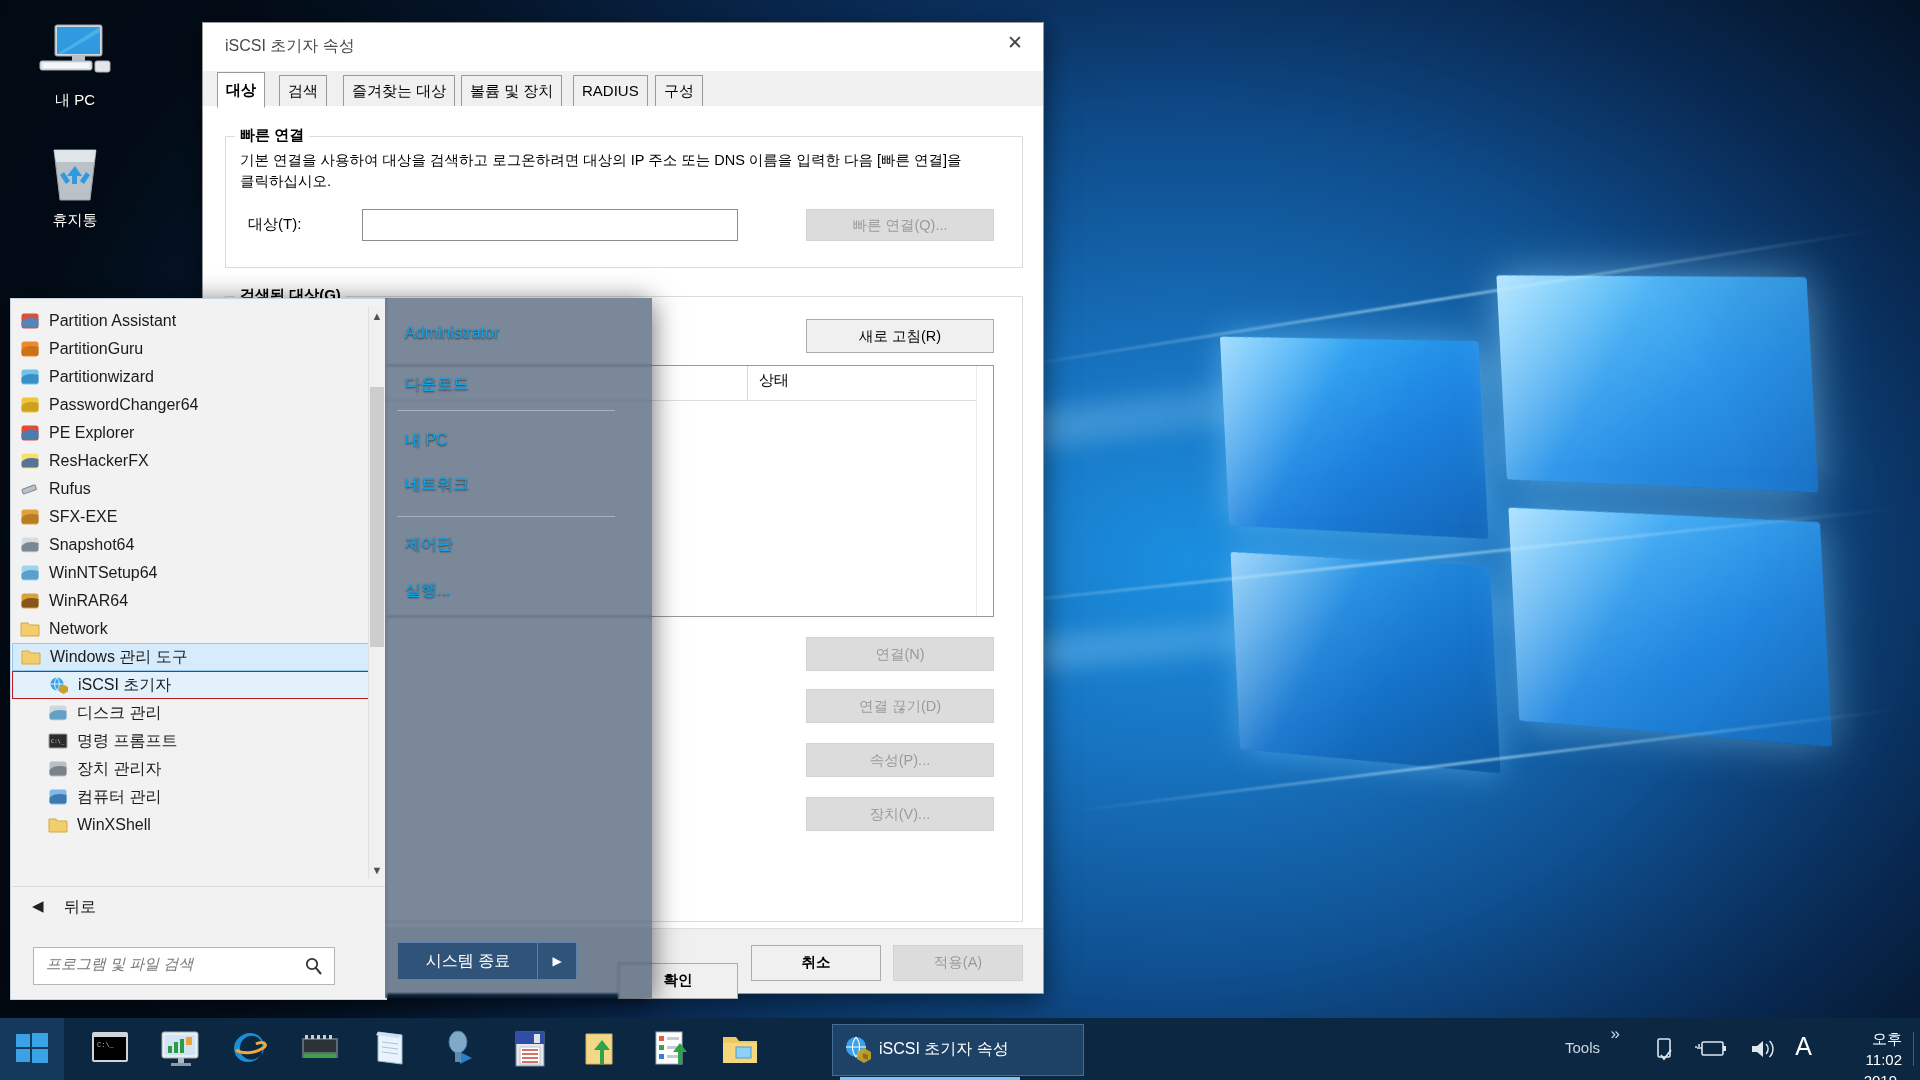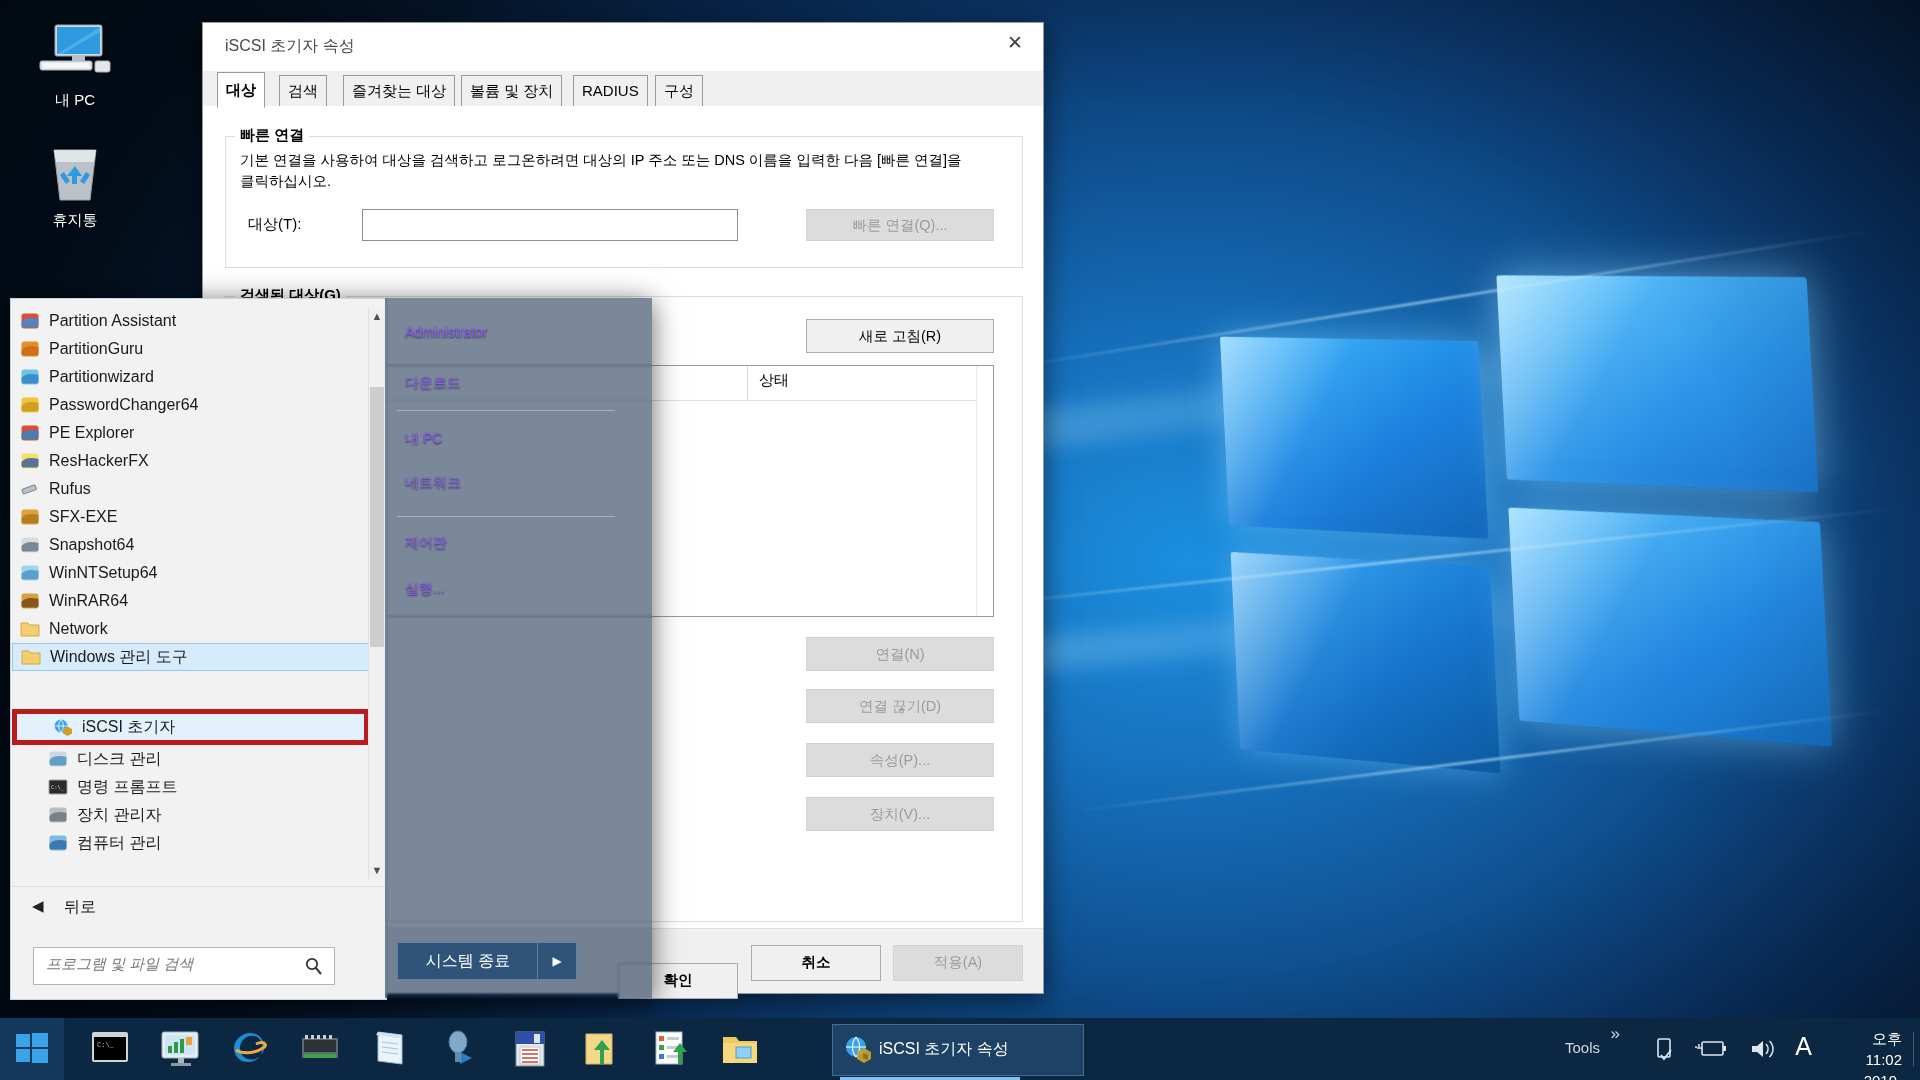--- a/index.html
+++ b/index.html
@@ -66,27 +66,27 @@
   #startmenu{position:absolute;left:10px;top:298px;width:642px;height:700px;
              box-shadow:0 4px 26px rgba(0,0,0,.6);}
   #sm-left{position:absolute;left:0;top:0;width:375px;height:100%;background:#f2f2f2;border:1px solid #c5d4e4;}
   #sm-right{position:absolute;left:375px;top:0;right:0;height:100%;background:rgba(12,38,70,.55);
             backdrop-filter:blur(1px);}
   #sm-list{position:absolute;left:1px;top:8px;right:17px;height:572px;overflow:hidden;}
   .sm-item{position:relative;height:28px;line-height:28px;font-size:16px;color:#1a1a1a;padding-left:8px;white-space:nowrap;}
   .sm-item .ico{display:inline-block;width:22px;height:20px;vertical-align:-4px;margin-right:7px;position:relative;}
   .sm-item.indent{padding-left:36px;}
   .sm-item.hl{background:#d6ebfb;border:1px solid #98c9ec;height:26px;line-height:26px;}
-  .sm-item.hl2{background:#e2f1fc;border:5px solid #b91c1c;height:26px;line-height:26px;margin-top:38px;}
+  .sm-item.hl2{background:#e2f1fc;border:1px solid #b91c1c;height:26px;line-height:26px;}
   #sm-scroll{position:absolute;right:1px;top:8px;width:16px;height:572px;background:#f0f0f0;border-left:1px solid #e0e0e0;}
   .sb-arrow{position:absolute;left:0;width:16px;height:18px;text-align:center;font-size:11px;color:#505050;line-height:18px;}
   #sb-thumb{position:absolute;left:1px;width:14px;background:#cdcdcd;}
   #sm-back{position:absolute;left:1px;bottom:68px;right:1px;height:44px;border-top:1px solid #dcdcdc;}
   #sm-search{position:absolute;left:22px;bottom:14px;width:300px;height:36px;border:1px solid #b5b5b5;background:#fff;}
-  .sm-r-item{position:absolute;left:20px;color:#8b5cf6;font-size:14px;text-shadow:0 1px 2px rgba(0,0,0,.7);}
+  .sm-r-item{position:absolute;left:20px;color:#0ea5e9;font-size:16px;text-shadow:0 1px 2px rgba(0,0,0,.7);}
   .sm-div{position:absolute;left:12px;width:218px;height:1px;background:rgba(255,255,255,.35);}
   #shutdown{position:absolute;left:12px;bottom:18px;width:140px;height:36px;background:rgba(36,75,118,.85);
             border:1px solid rgba(140,180,220,.5);color:#fff;font-size:16px;line-height:36px;text-align:center;}
   #shutdown-arrow{position:absolute;left:152px;bottom:18px;width:38px;height:36px;background:rgba(36,75,118,.85);
             border:1px solid rgba(140,180,220,.5);color:#fff;font-size:12px;line-height:36px;text-align:center;}
   
   #taskbar{position:absolute;left:0;bottom:0;width:1920px;height:62px;background:#0b2742;}
   #startbtn{position:absolute;left:0;top:0;width:64px;height:62px;background:#15395c;}
   .tb-icon{position:absolute;top:8px;width:46px;height:46px;}
   #tb-active{position:absolute;height:50px;top:6px;background:rgba(70,125,180,.32);border:1px solid rgba(120,175,225,.4);}
@@ -265,20 +265,23 @@
               <text x="3" y="11" font-size="5.5" fill="#d7d7d7" font-family="monospace">C:\_</text>
             </svg></span><span>명령 프롬프트</span></div>
         <div class="sm-item indent"><span class="ico"><svg width="20" height="18" viewBox="0 0 20 18">
               <rect x="1.5" y="1.5" width="17" height="15" rx="2.5" fill="#b8c0c7"></rect>
               <path d="M1.5 10 q5 -6 17 -3 v6 a2.5 2.5 0 0 1 -2.5 2.5 h-12 A2.5 2.5 0 0 1 1.5 14 z" fill="#6d7780" opacity=".85"></path>
             </svg></span><span>장치 관리자</span></div>
         <div class="sm-item indent"><span class="ico"><svg width="20" height="18" viewBox="0 0 20 18">
               <rect x="1.5" y="1.5" width="17" height="15" rx="2.5" fill="#7fb9e4"></rect>
               <path d="M1.5 10 q5 -6 17 -3 v6 a2.5 2.5 0 0 1 -2.5 2.5 h-12 A2.5 2.5 0 0 1 1.5 14 z" fill="#2f6fa8" opacity=".85"></path>
             </svg></span><span>컴퓨터 관리</span></div>
+        <div class="sm-item indent"><span class="ico"><svg width="20" height="18" viewBox="0 0 20 18">
+              <path d="M1 3 h7 l1.6 2 H19 v11 H1 z" fill="#f2ce6e" stroke="#d4a93f"></path>
+            </svg></span><span>WinXShell</span></div>
       </div>
 
     <div id="sm-scroll">
       <div class="sb-arrow" style="top:0;">▲</div>
       <div id="sb-thumb" style="top:80px;height:260px;"></div>
       <div class="sb-arrow" style="bottom:0;">▼</div>
     </div>
 
     <div id="sm-back">
       <span style="position:absolute;left:20px;top:10px;font-size:15px;color:#222;">◀</span>

